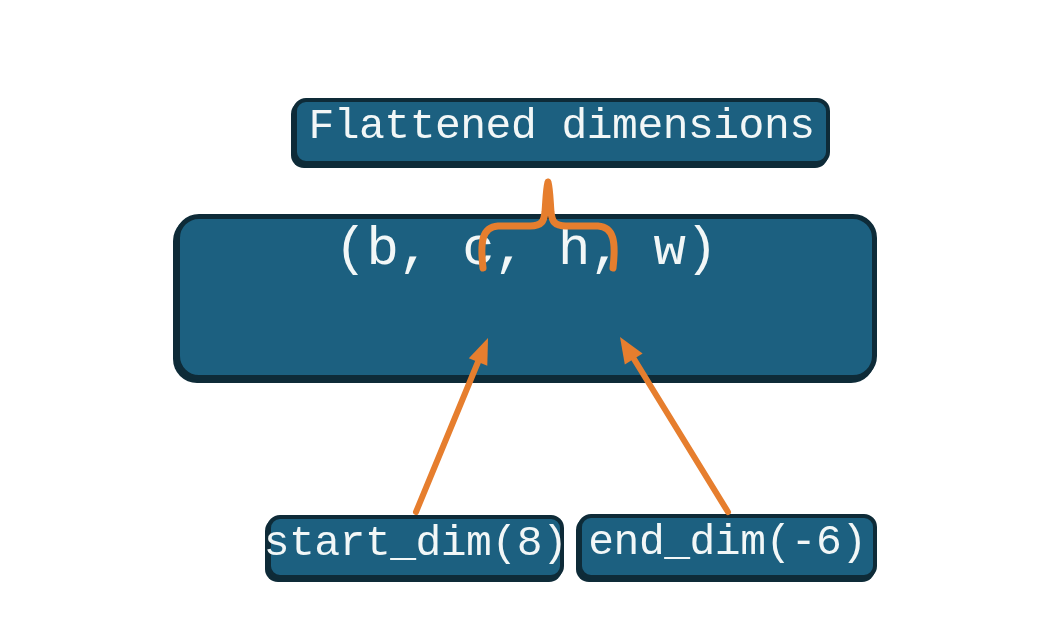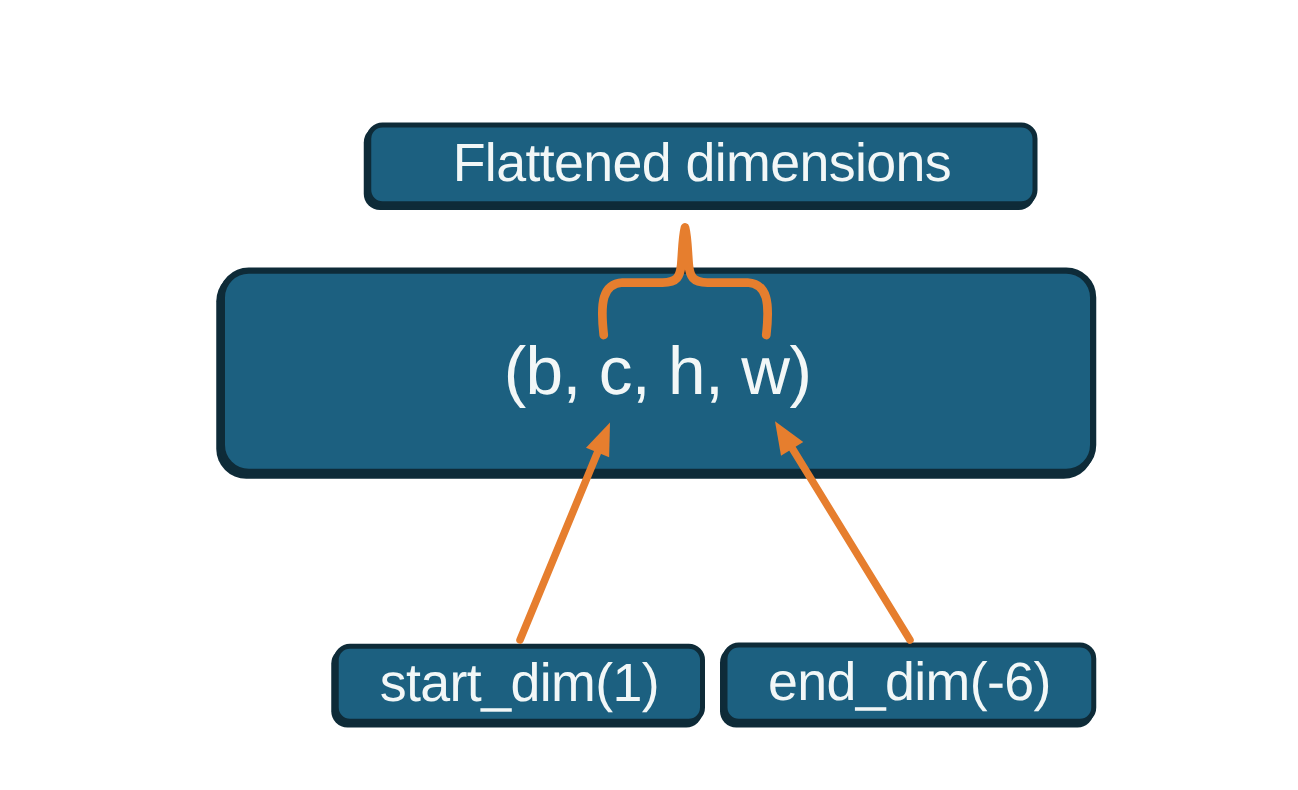--- a/index.html
+++ b/index.html
@@ -20,24 +20,24 @@
     position: relative;
     width: 1038px; height: 632px;
     background: var(--background);
   }
   .box {
     position: absolute;
     background: var(--box-fill);
     border: 4px solid var(--box-border);
     color: var(--text);
     display: flex;
-    align-items: center;
     justify-content: center;
     letter-spacing: -0.5px;
     box-shadow: -2px 3px 0 var(--box-border);
+    font-family: Liberation Mono, monospace;
   }
   .top-box {
     left: 293px; top: 98px;
     width: 537px; height: 67px;
     border-radius: 13px;
     font-size: 43px;
   }
   .main-box {
     left: 175px; top: 214px;
     width: 702px; height: 166px;
@@ -72,21 +72,21 @@
 
   <div class="box top-box">
     <span>Flattened dimensions</span>
   </div>
 
   <div class="box main-box">
     <span>(b, c, h, w)</span>
   </div>
 
   <div class="box small-box start-box">
-    <span>start_dim(1)</span>
+    <span>start_dim(8)</span>
   </div>
 
   <div class="box small-box end-box">
     <span>end_dim(-6)</span>
   </div>
 
   <svg class="overlay" viewBox="0 0 1038 632" xmlns="http://www.w3.org/2000/svg">
 
     <path class="connector" stroke-width="7" d="M 483 268
              C 480 242, 482 227, 498 226

